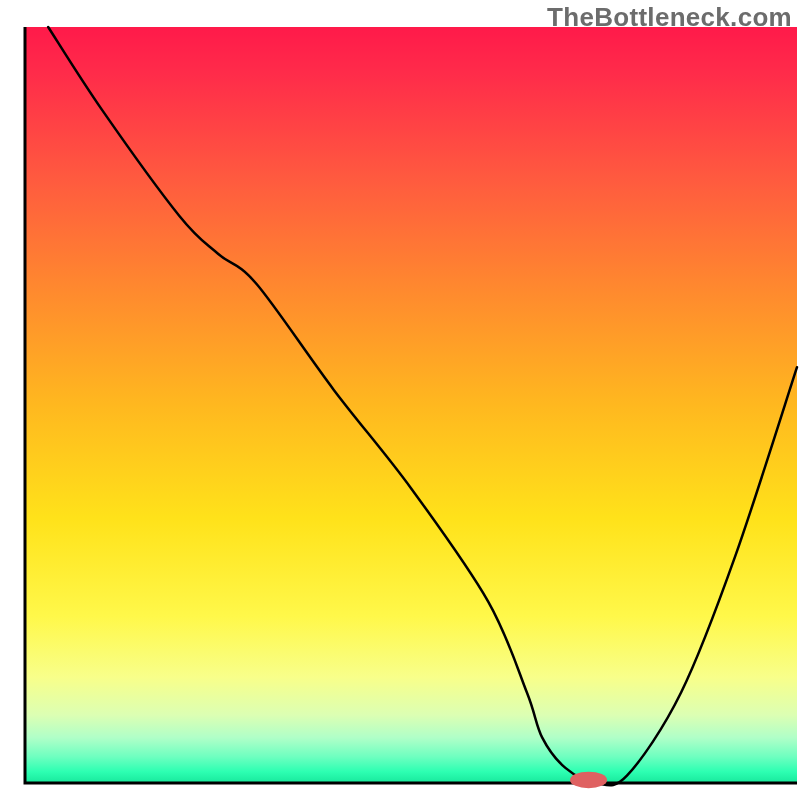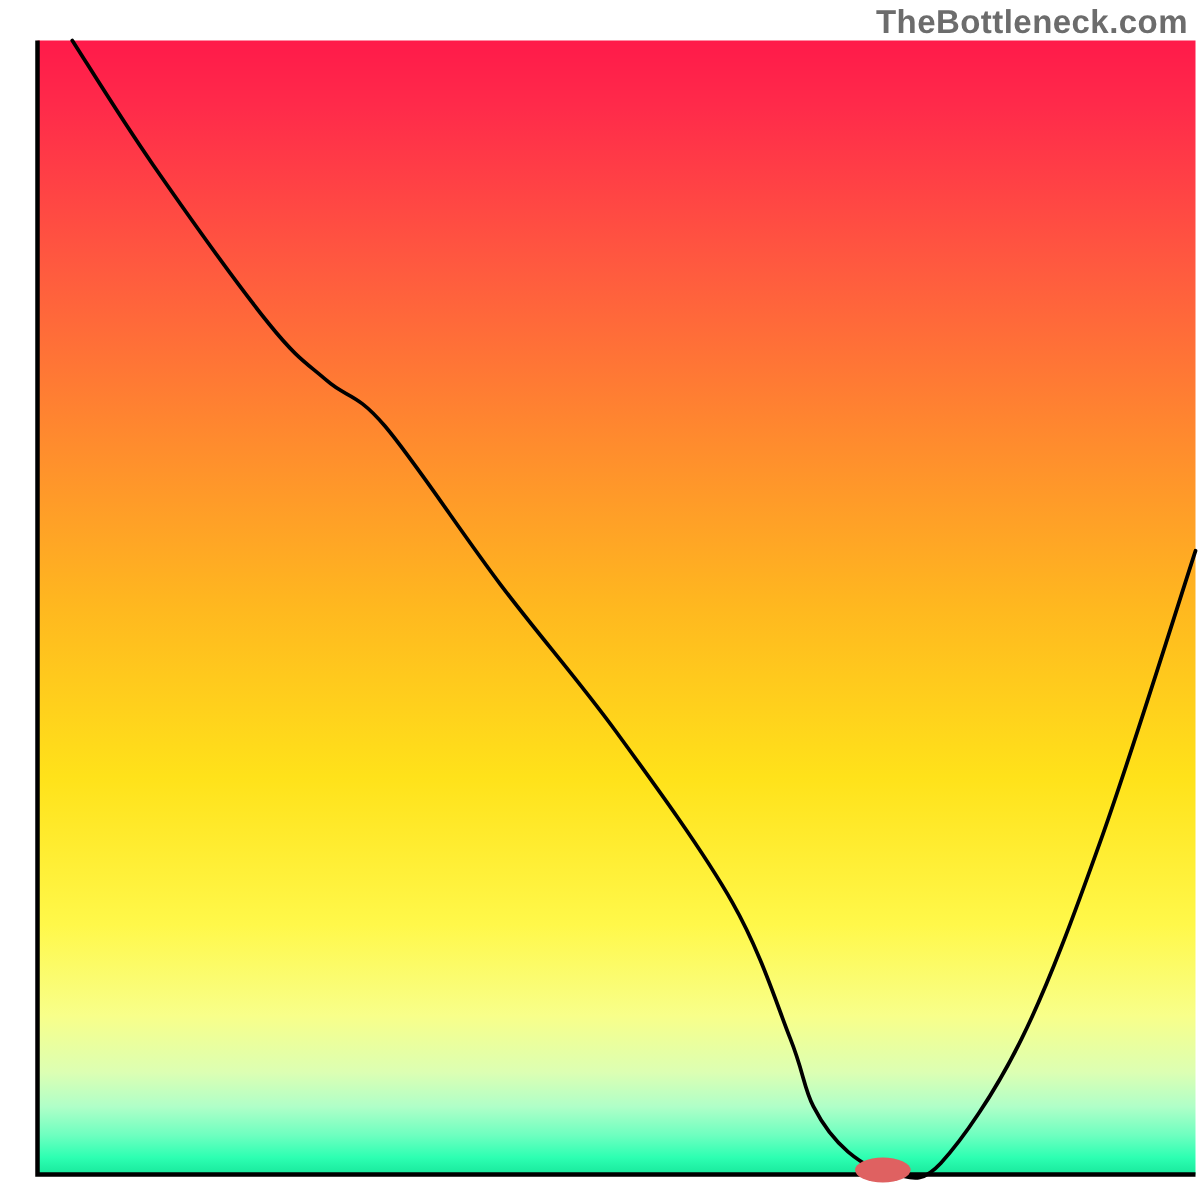--- a/index.html
+++ b/index.html
@@ -13,21 +13,21 @@
   .chart-container {
     position: relative;
     width: 800px;
     height: 800px;
   }
   .watermark {
     position: absolute;
     top: 2px;
     right: 8px;
     font-family: Arial, Helvetica, sans-serif;
-    font-size: 22px;
+    font-size: 26px;
     font-weight: 600;
     color: #6c6c6c;
     letter-spacing: 0.3px;
     z-index: 10;
   }
   svg.plot {
     position: absolute;
     top: 0;
     left: 0;
   }

